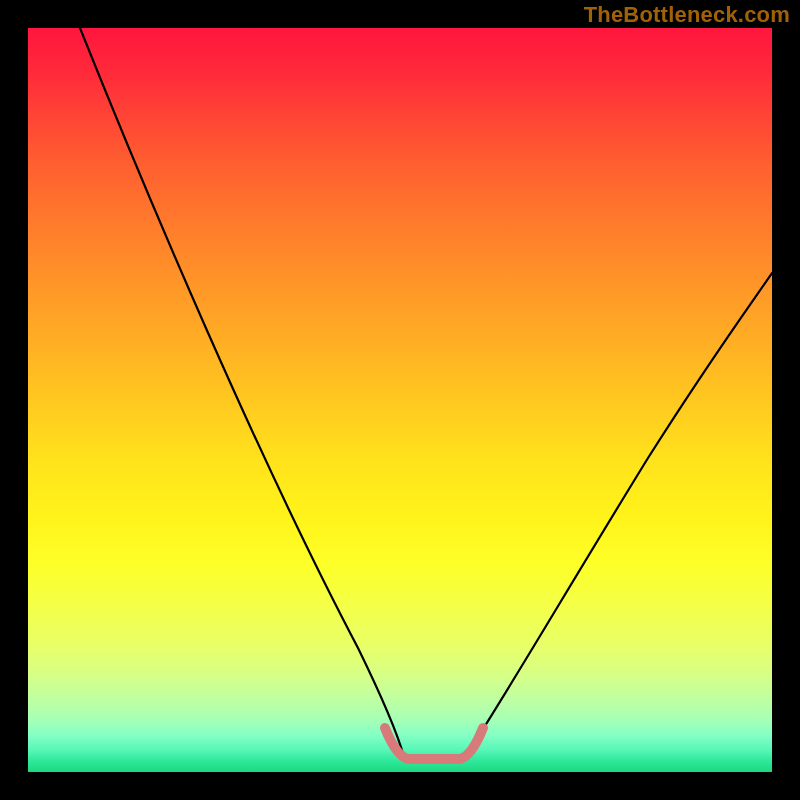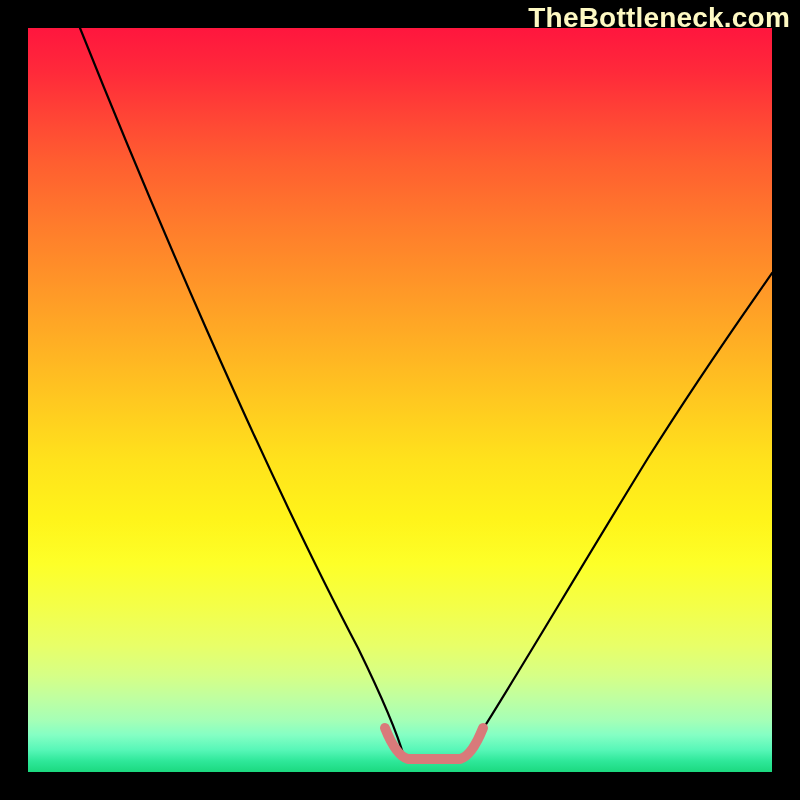--- a/index.html
+++ b/index.html
@@ -48,23 +48,23 @@
     position: absolute;
     inset: 0;
     width: 100%;
     height: 100%;
   }
   .watermark {
     position: absolute;
     top: 2px;
     right: 10px;
     font-family: Arial, Helvetica, sans-serif;
-    font-size: 28px;
+    font-size: 22px;
     font-weight: 600;
-    color: #fef9c3;
+    color: #a16207;
     letter-spacing: 0.2px;
   }
 </style>
 </head>
 <body>
 
 <div class="stage">
 
   <div class="plot">
     <div class="gradient"></div>

